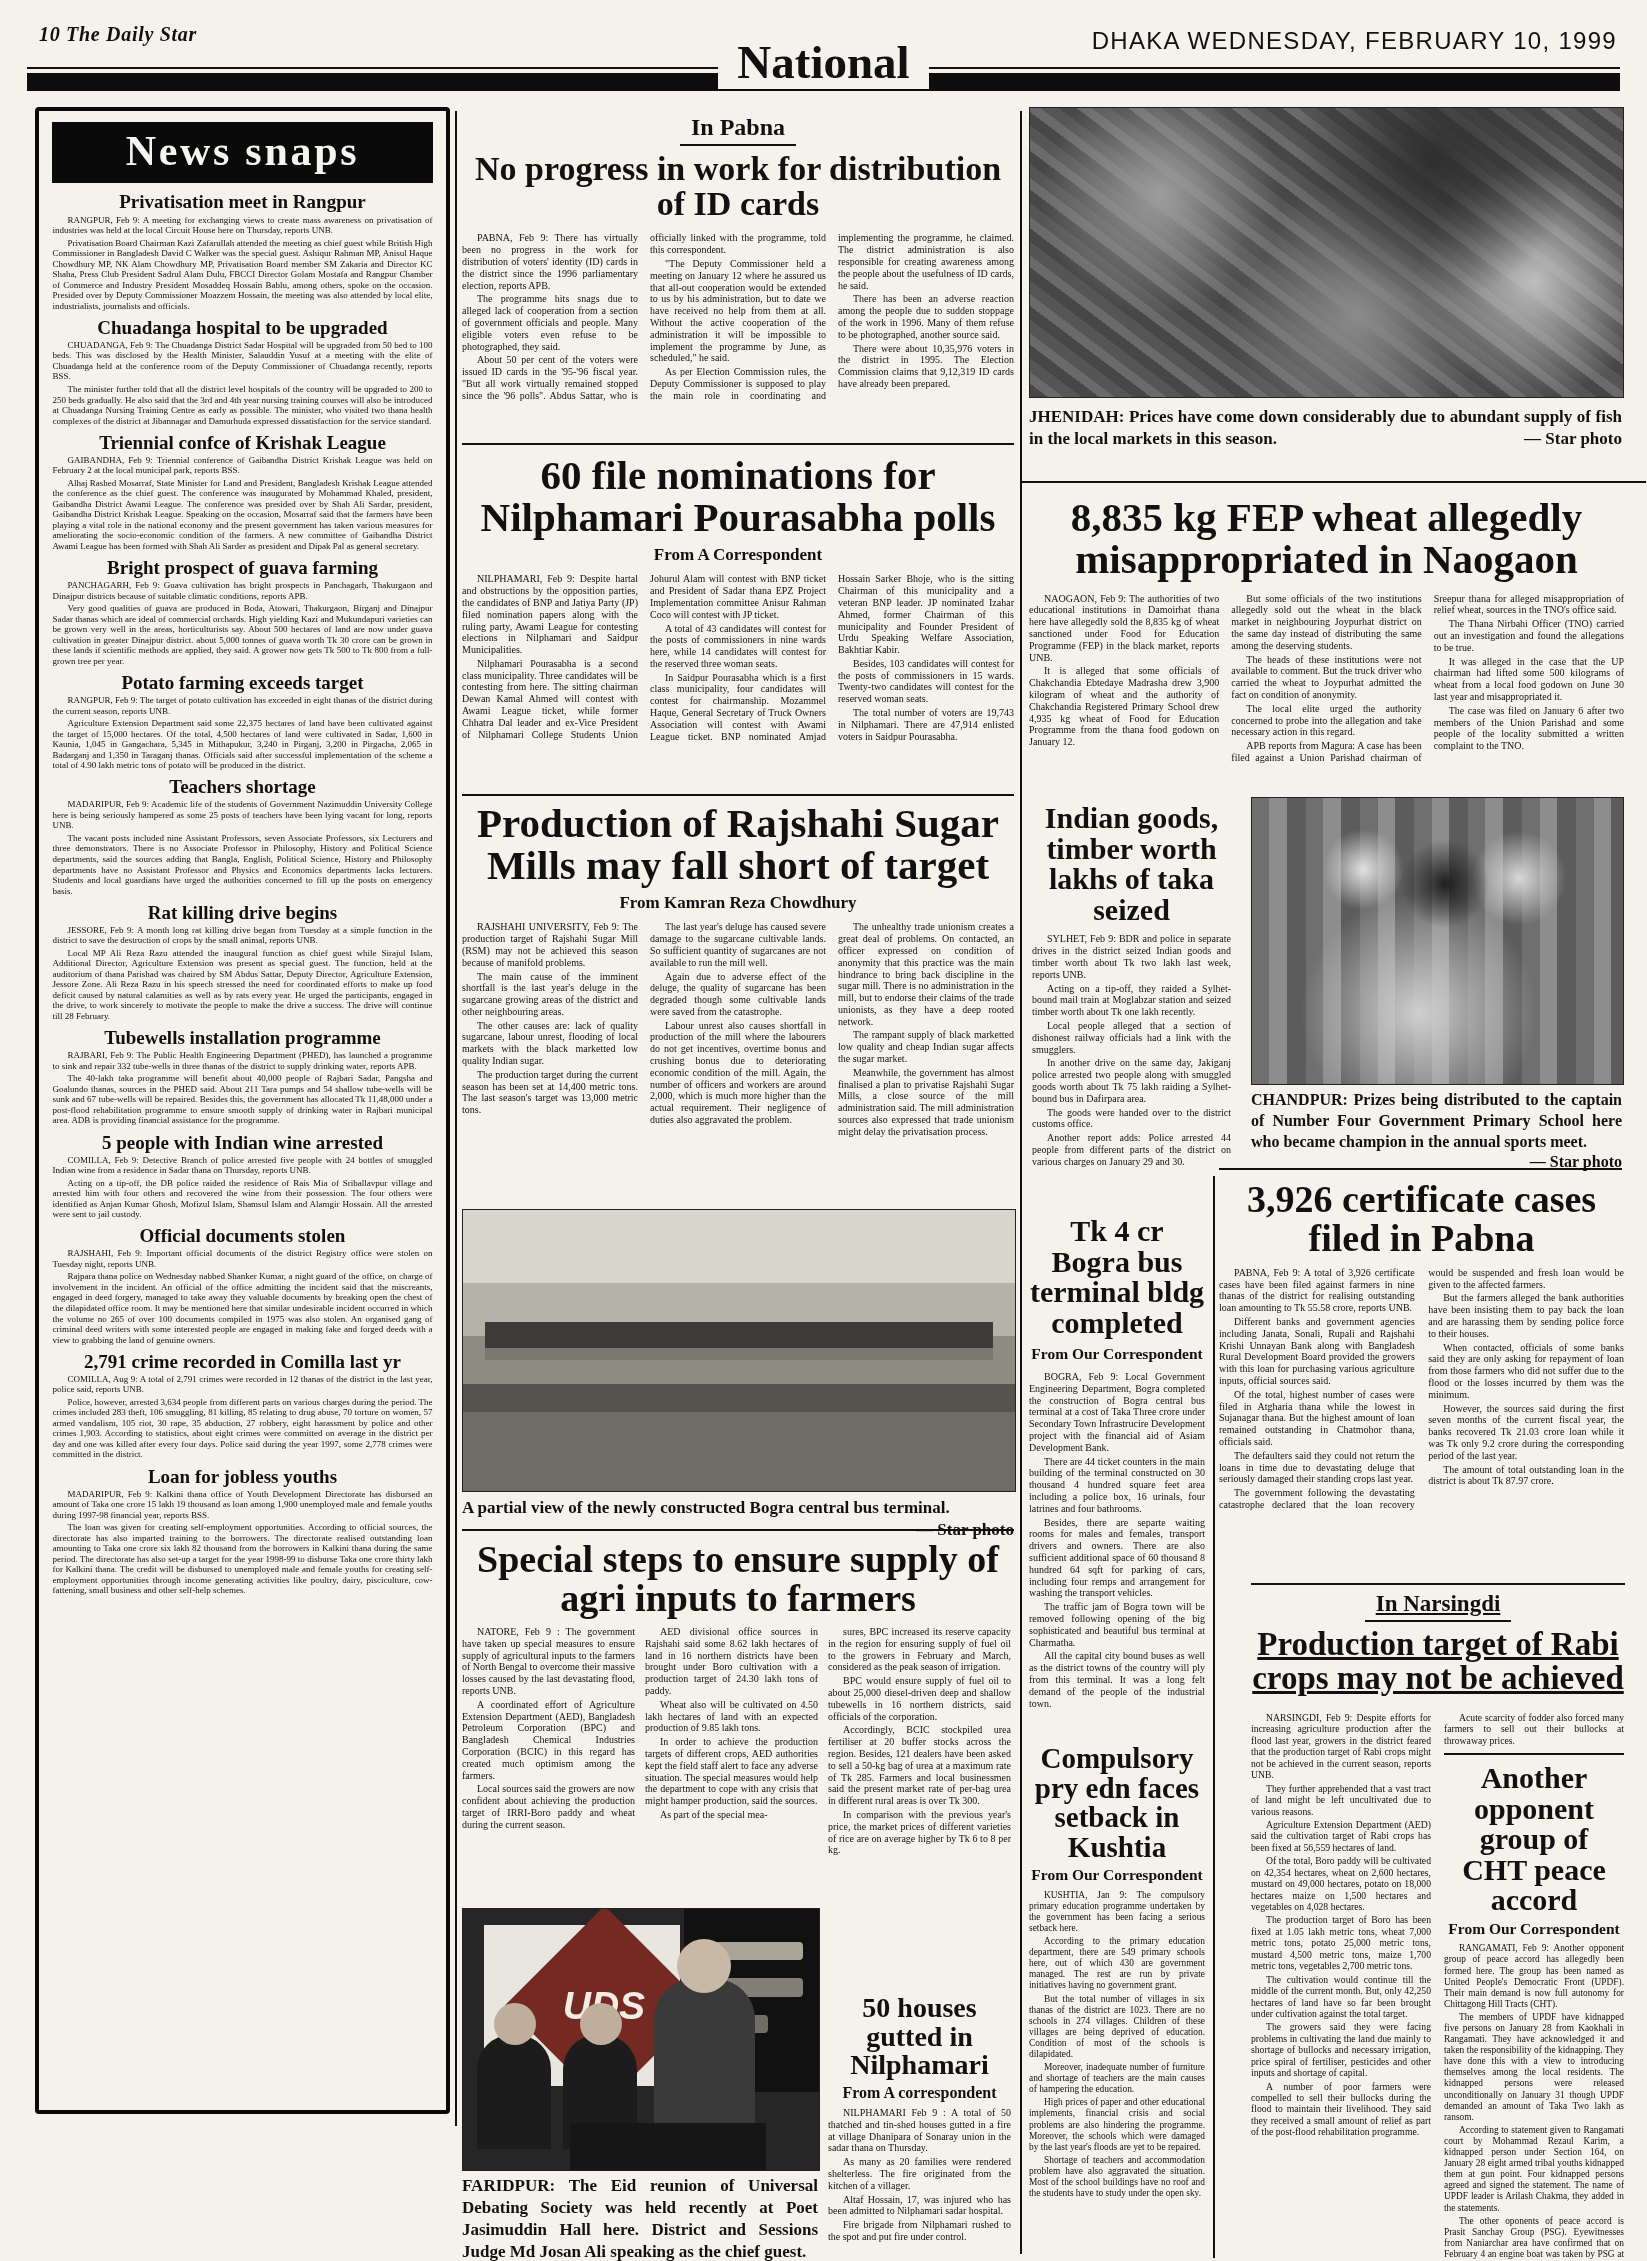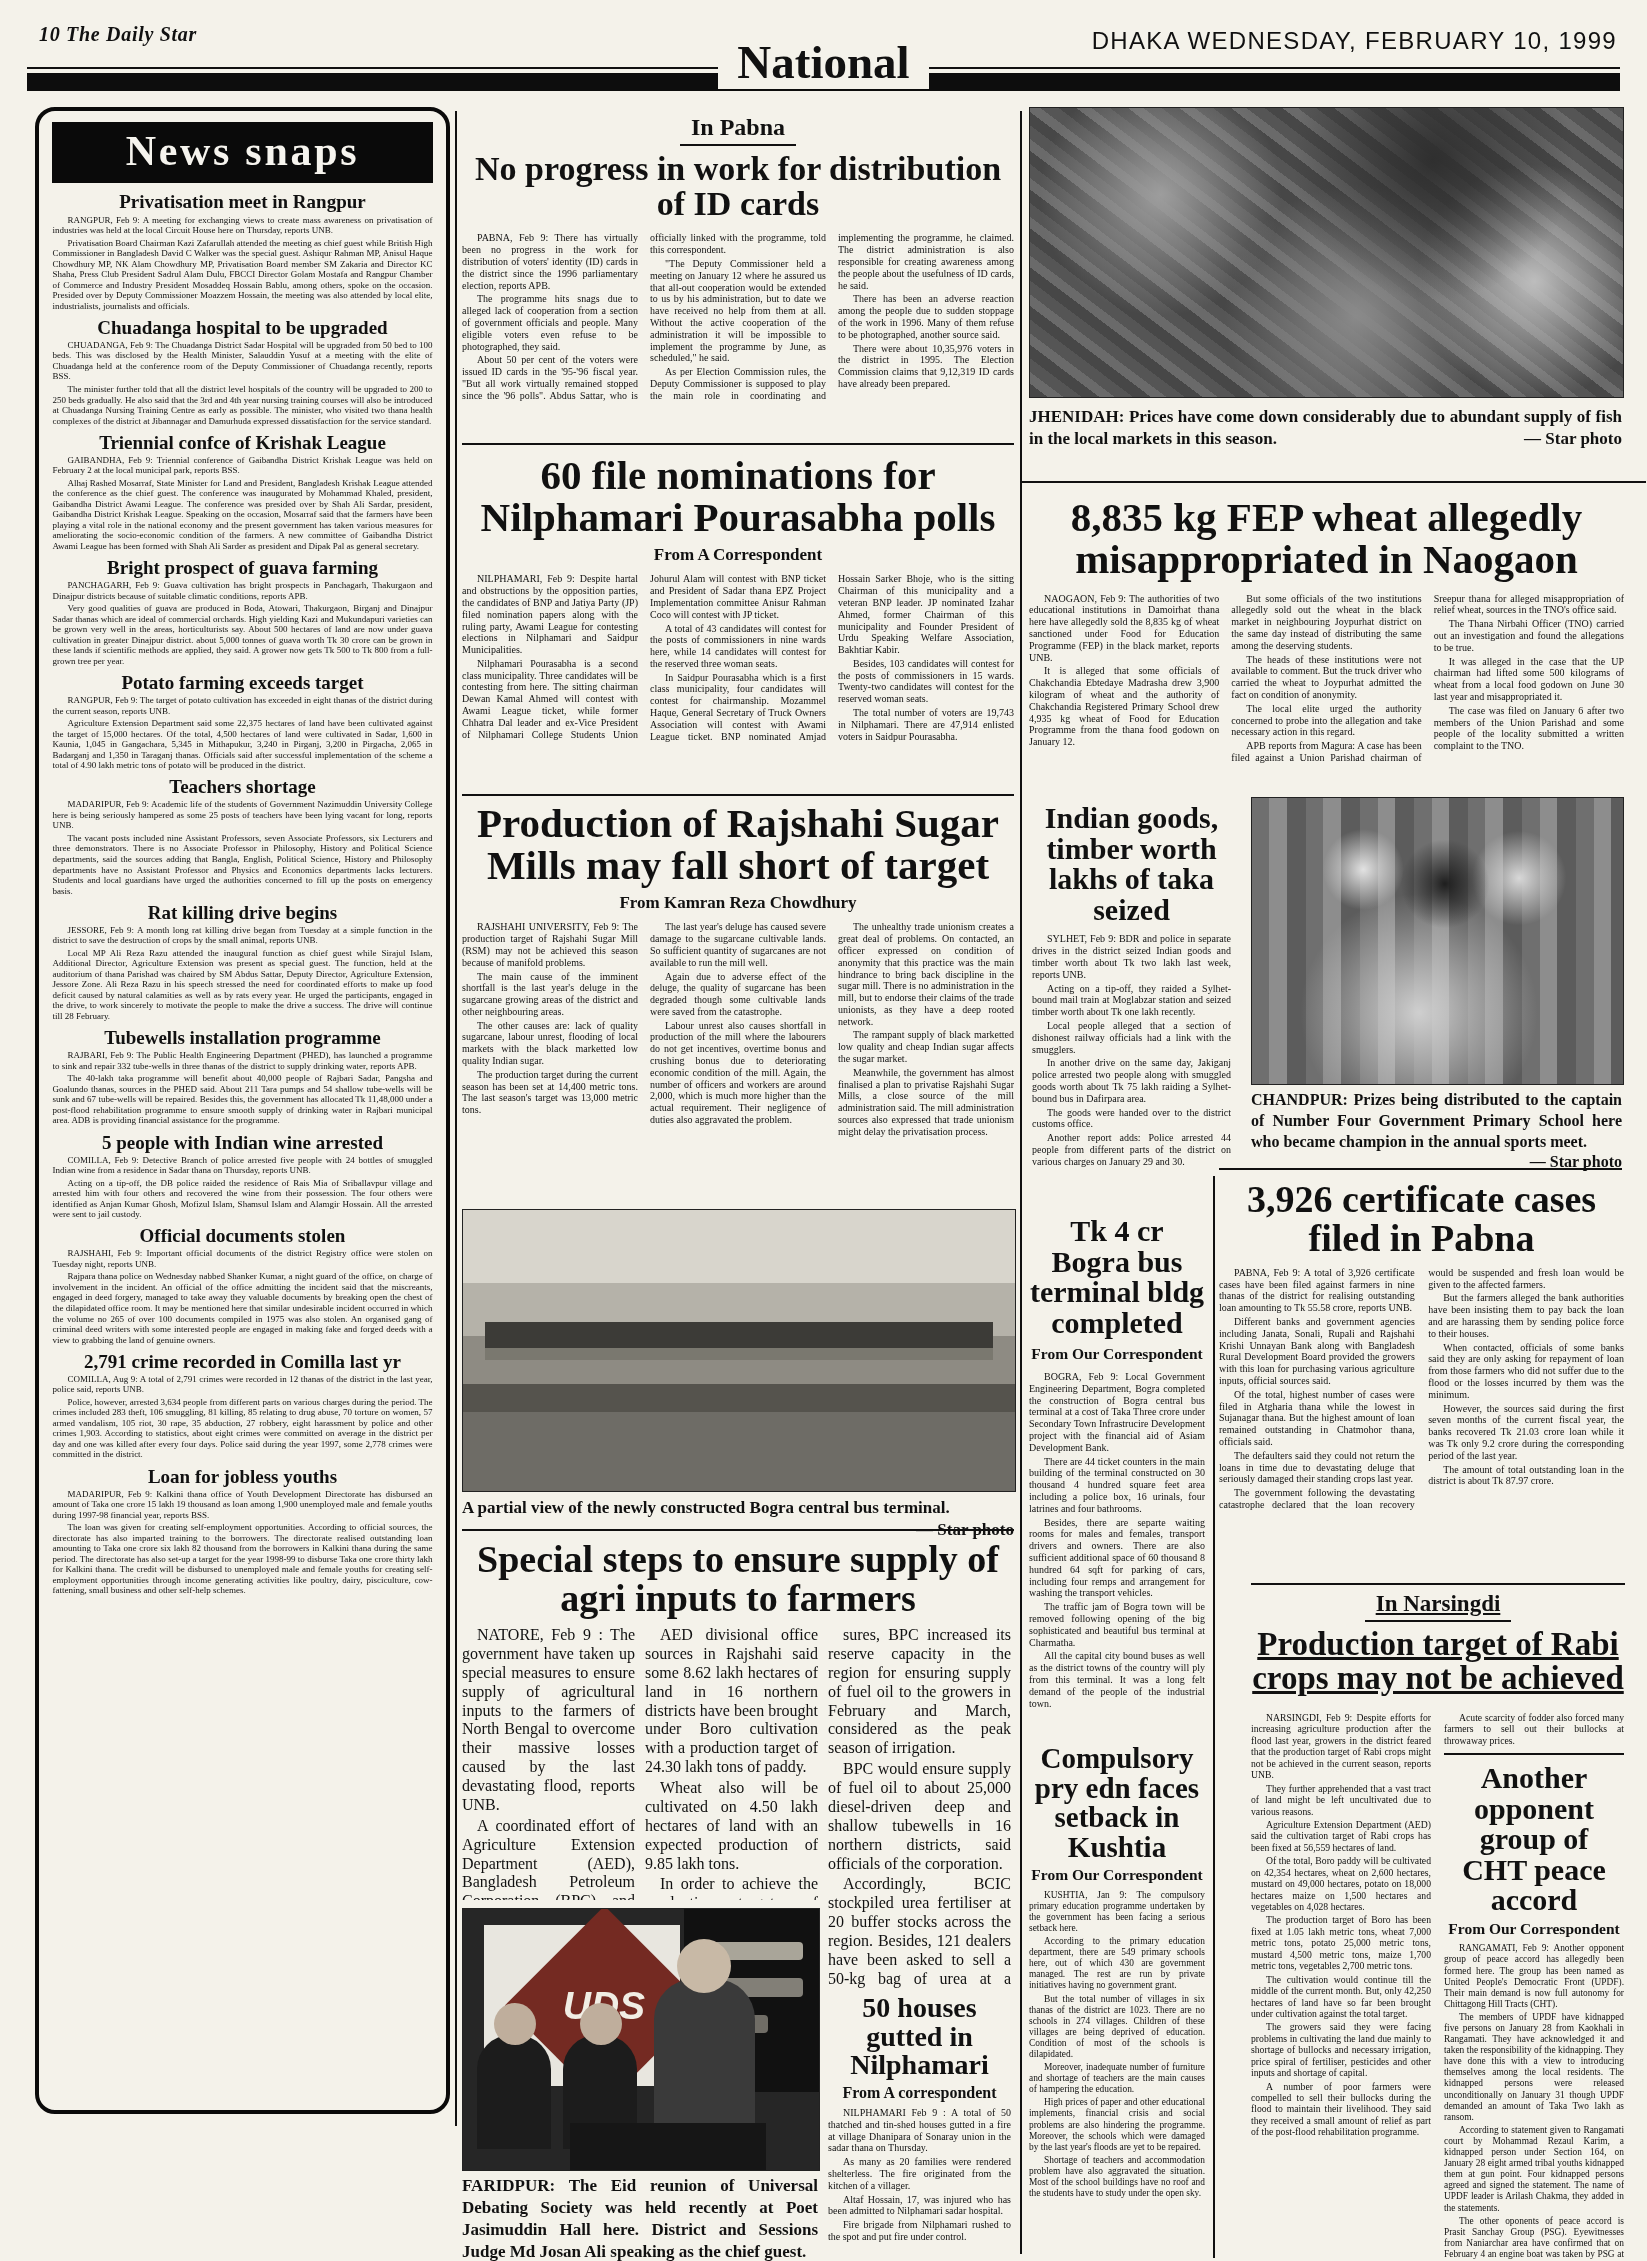--- a/index.html
+++ b/index.html
@@ -17,25 +17,25 @@
   h1,h2,h3{margin:0;font-weight:bold;line-height:1.02;text-align:center;}
   .hl-xl{font-size:34px;}
   .hl-lg{font-size:41px;}
   .hl-md{font-size:38px;}
   .hl-sm{font-size:30px;}
   .byline{font-size:17px;font-weight:bold;text-align:center;margin:6.7px 0 8px;}
   .body{font-size:10px;line-height:1.18;text-align:justify;}
   .body p, .colflow p{margin:0 0 2px;text-indent:15px;}
   .cols3{column-count:3;column-gap:12px;}
   .cols2{column-count:2;column-gap:13.4px;}
-  .colflow{font-size:16px;line-height:1.18;text-align:justify;}
+  .colflow{font-size:10px;line-height:1.18;text-align:justify;}
   .vline{position:absolute;width:2px;background:#111;}
   .hline{position:absolute;height:2px;background:#111;}
   
-  #snaps{position:absolute;left:35px;top:107px;width:415px;height:2007px;border:4px solid #0a0a0a;border-radius:20px;background:#f4f2ea;padding:9.4px 13.4px;box-sizing:border-box;overflow:hidden;}
+  #snaps{position:absolute;left:35px;top:107px;width:415px;height:2007px;border:4px solid #0a0a0a;border-radius:4px;background:#f4f2ea;padding:9.4px 13.4px;box-sizing:border-box;overflow:hidden;}
   #snaps-banner{background:#0a0a0a;color:#f6f4ee;text-align:center;font-size:42px;font-weight:bold;letter-spacing:2.7px;padding:5.4px 0 8px;margin:1.3px 0 9.4px;}
   .snap-title{font-size:19px;margin:6.7px 0 2.7px;}
   #snaps .body{font-size:9px;line-height:1.17;}
   
   .photo{position:absolute;overflow:hidden;border:1.3px solid #222;}
   .ph-fish{background:
      radial-gradient(circle at 22% 30%,#9d9d9d 0,rgba(0,0,0,0) 24%),
      radial-gradient(circle at 68% 18%,#2f2f2f 0,rgba(0,0,0,0) 30%),
      radial-gradient(circle at 55% 72%,#8a8a8a 0,rgba(0,0,0,0) 34%),
      radial-gradient(circle at 85% 60%,#bdbdbd 0,rgba(0,0,0,0) 22%),

